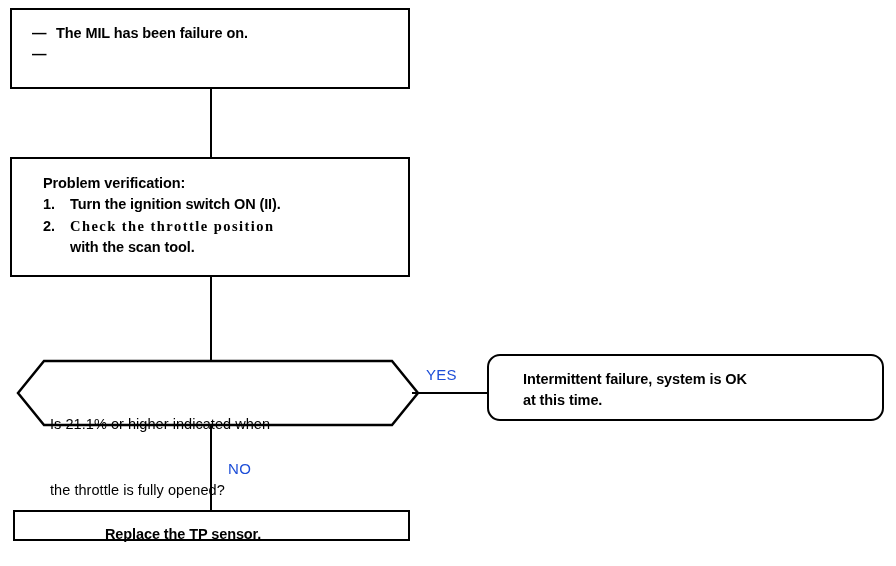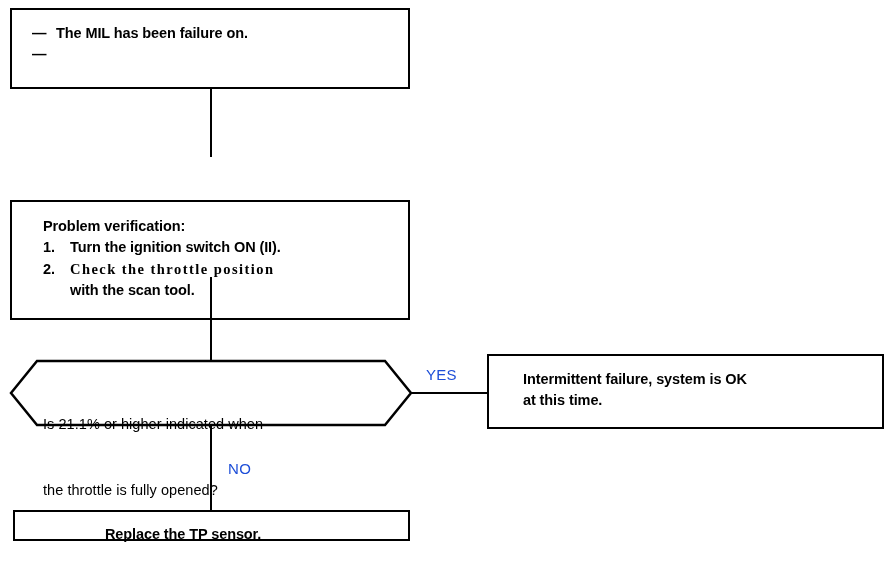--- a/index.html
+++ b/index.html
@@ -58,21 +58,20 @@
     font-size: 14.5px;
     line-height: 21px;
   }
 
   
   #verify-box {
     left: 10px;
     top: 157px;
     width: 400px;
     height: 120px;
-    margin-top: 43px;
   }
   #verify-box .inner {
     padding: 14px 0 0 31px;
   }
   .num-row {
     display: flex;
     align-items: baseline;
   }
   .num-idx {
     display: inline-block;
@@ -83,21 +82,21 @@
     line-height: 21.5px;
   }
   .spread {
     letter-spacing: 1.45px;
     font-family: Liberation Serif, serif;
   }
 
   
   #decision {
     position: absolute;
-    left: 9px;
+    left: 16px;
     top: 359px;
     width: 404px;
     height: 68px;
   }
   #decision svg {
     position: absolute;
     left: 0;
     top: 0;
   }
   #decision .hex-text {
@@ -110,21 +109,22 @@
     font-weight: normal;
     letter-spacing: 0.05px;
     white-space: pre;
   }
 
   
   #intermittent-box {
     left: 487px;
     top: 354px;
     width: 397px;
-    height: 75px;
+    height: 67px;
+    border-radius: 13px;
   }
   #intermittent-box .inner {
     padding: 13px 0 0 34px;
   }
 
   
   #replace-box {
     left: 13px;
     top: 510px;
     width: 397px;

